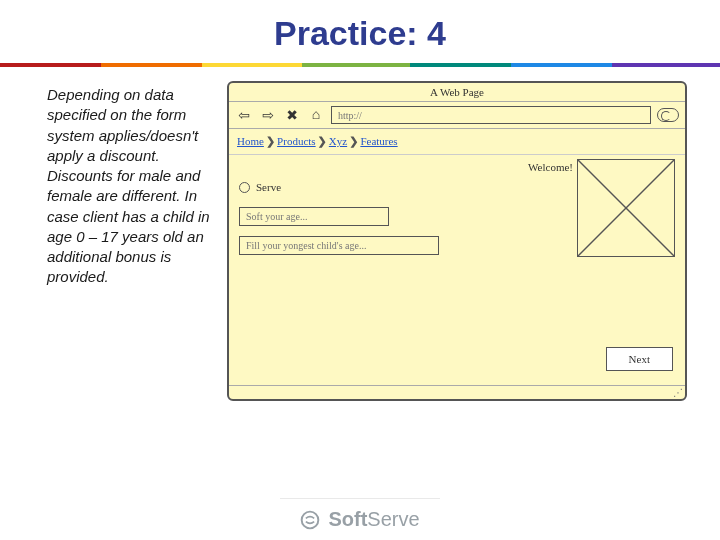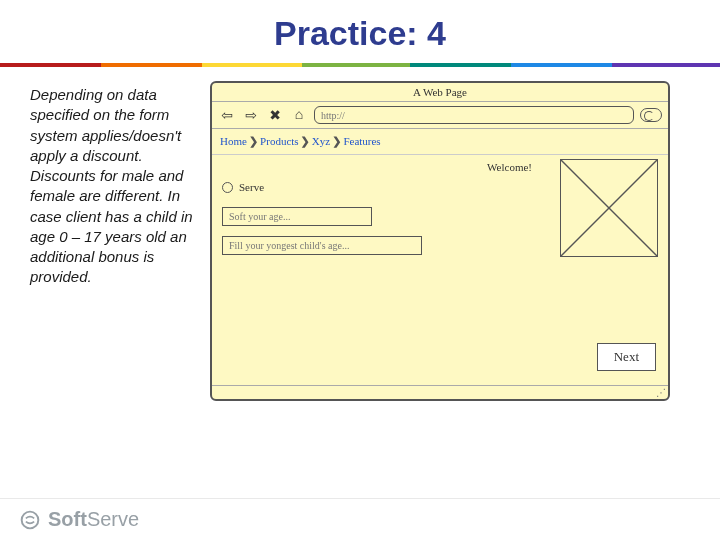--- a/index.html
+++ b/index.html
@@ -1,45 +1,45 @@
 <!DOCTYPE html>
 <html><head>
 <meta charset="utf-8">
 <style>
   * { box-sizing: border-box; margin: 0; padding: 0; }
   html, body { width: 720px; height: 540px; font-family: Arial, sans-serif; background: #fff; }
-  .slide { width: 720px; height: 540px; position: relative; display: flex; flex-direction: column; }
+  .slide { width: 720px; height: 540px; position: relative; display: flex; flex-direction: column; align-items: center; }
   .title-block { text-align: center; padding: 14px 0 10px; }
   .title { font-size: 34px; font-weight: 700; color: #2e3c8f; }
   .rainbow { height: 4px; width: 100%; background: linear-gradient(90deg,#b71c1c 0 14%,#ef6c00 14% 28%,#fdd835 28% 42%,#7cb342 42% 57%,#00897b 57% 71%,#1e88e5 71% 85%,#5e35b1 85% 100%); }
   .body { flex: 1; display: flex; padding: 14px 16px 0 30px; }
   .desc { width: 180px; font-style: italic; font-size: 15px; line-height: 1.35; color: #1a1a1a; margin-top: 4px; }
   .mock-wrap { flex: 1; display: flex; align-items: flex-start; }
   .mock { width: 460px; border: 2px solid #555; border-radius: 6px; background: #fef9c3; position: relative; font-family: "Comic Sans MS", cursive; color: #333; }
   .m-titlebar { text-align: center; font-size: 11px; padding: 3px 0; border-bottom: 1px solid #aaa; }
   .m-toolbar { display: flex; align-items: center; gap: 6px; padding: 4px 6px; border-bottom: 1px solid #aaa; }
   .m-toolbar .icon { width: 18px; height: 18px; display: inline-flex; align-items: center; justify-content: center; font-size: 14px; }
-  .m-url { flex: 1; height: 18px; border: 1.5px solid #555; border-radius: 6px; padding: 8px 6px; font-size: 10px; color: #777; display: flex; align-items: center; }
+  .m-url { flex: 1; height: 18px; border: 1.5px solid #555; border-radius: 0; padding: 8px 6px; font-size: 10px; color: #777; display: flex; align-items: center; }
   .m-spin { width: 22px; height: 14px; border: 1.5px solid #555; border-radius: 7px; position: relative; }
   .m-spin::after { content: ""; position: absolute; left: 3px; top: 2px; width: 8px; height: 8px; border: 1.5px solid #555; border-radius: 50%; border-right-color: transparent; }
   .m-crumbs { padding: 6px 8px; font-size: 11px; border-bottom: 1px solid #ccc; }
-  .m-crumbs a { color: #2255cc; }
+  .m-crumbs a { color: #2255cc; text-decoration: underline; }
   .m-crumbs .sep { color: #555; margin: 0 2px; font-weight: bold; }
   .m-content { position: relative; padding: 8px 10px 10px; min-height: 230px; }
-  .m-welcome { position: absolute; right: 136px; top: 6px; font-size: 11px; }
+  .m-welcome { position: absolute; right: 112px; top: 6px; font-size: 11px; }
   .m-imgbox { position: absolute; right: 10px; top: 4px; width: 98px; height: 98px; border: 1.5px solid #555; }
   .m-imgbox svg { width: 100%; height: 100%; }
   .m-radio-group { margin-top: 18px; font-size: 11px; }
   .m-radio { display: flex; align-items: center; gap: 6px; margin: 3px 0; }
   .m-radio .circ { width: 11px; height: 11px; border: 1.5px solid #555; border-radius: 50%; display: inline-block; }
   .m-field { margin-top: 14px; border: 1.5px solid #555; font-size: 10px; padding: 3px 6px; width: 150px; color: #777; }
   .m-check { display: flex; align-items: flex-start; gap: 6px; margin-top: 16px; font-size: 10.5px; width: 200px; line-height: 1.2; }
   .m-check .box { width: 11px; height: 11px; border: 1.5px solid #555; flex-shrink: 0; margin-top: 1px; }
   .m-field2 { margin-top: 10px; border: 1.5px solid #555; font-size: 10px; padding: 3px 6px; width: 200px; color: #777; }
-  .m-next { position: absolute; right: 12px; bottom: 14px; border: 1.5px solid #555; padding: 5px 16px; font-size: 13px; background: #fff; }
+  .m-next { position: absolute; right: 12px; bottom: 14px; border: 1.5px solid #555; padding: 5px 22px; font-size: 11px; background: #fff; }
   .m-footer { height: 14px; border-top: 1px solid #aaa; position: relative; }
   .m-resize { position: absolute; right: 2px; bottom: 1px; font-size: 10px; color: #777; line-height: 1; }
   .footer-bar { height: 42px; border-top: 1px solid #e9e9e9; display: flex; align-items: center; padding: 0 20px; }
   .brand { display: flex; align-items: center; gap: 8px; color: #98a0a6; font-size: 20px; font-weight: 400; }
   .brand .logo { width: 20px; height: 20px; }
   .brand b { font-weight: 700; }
 </style>
 </head>
 <body>
 

